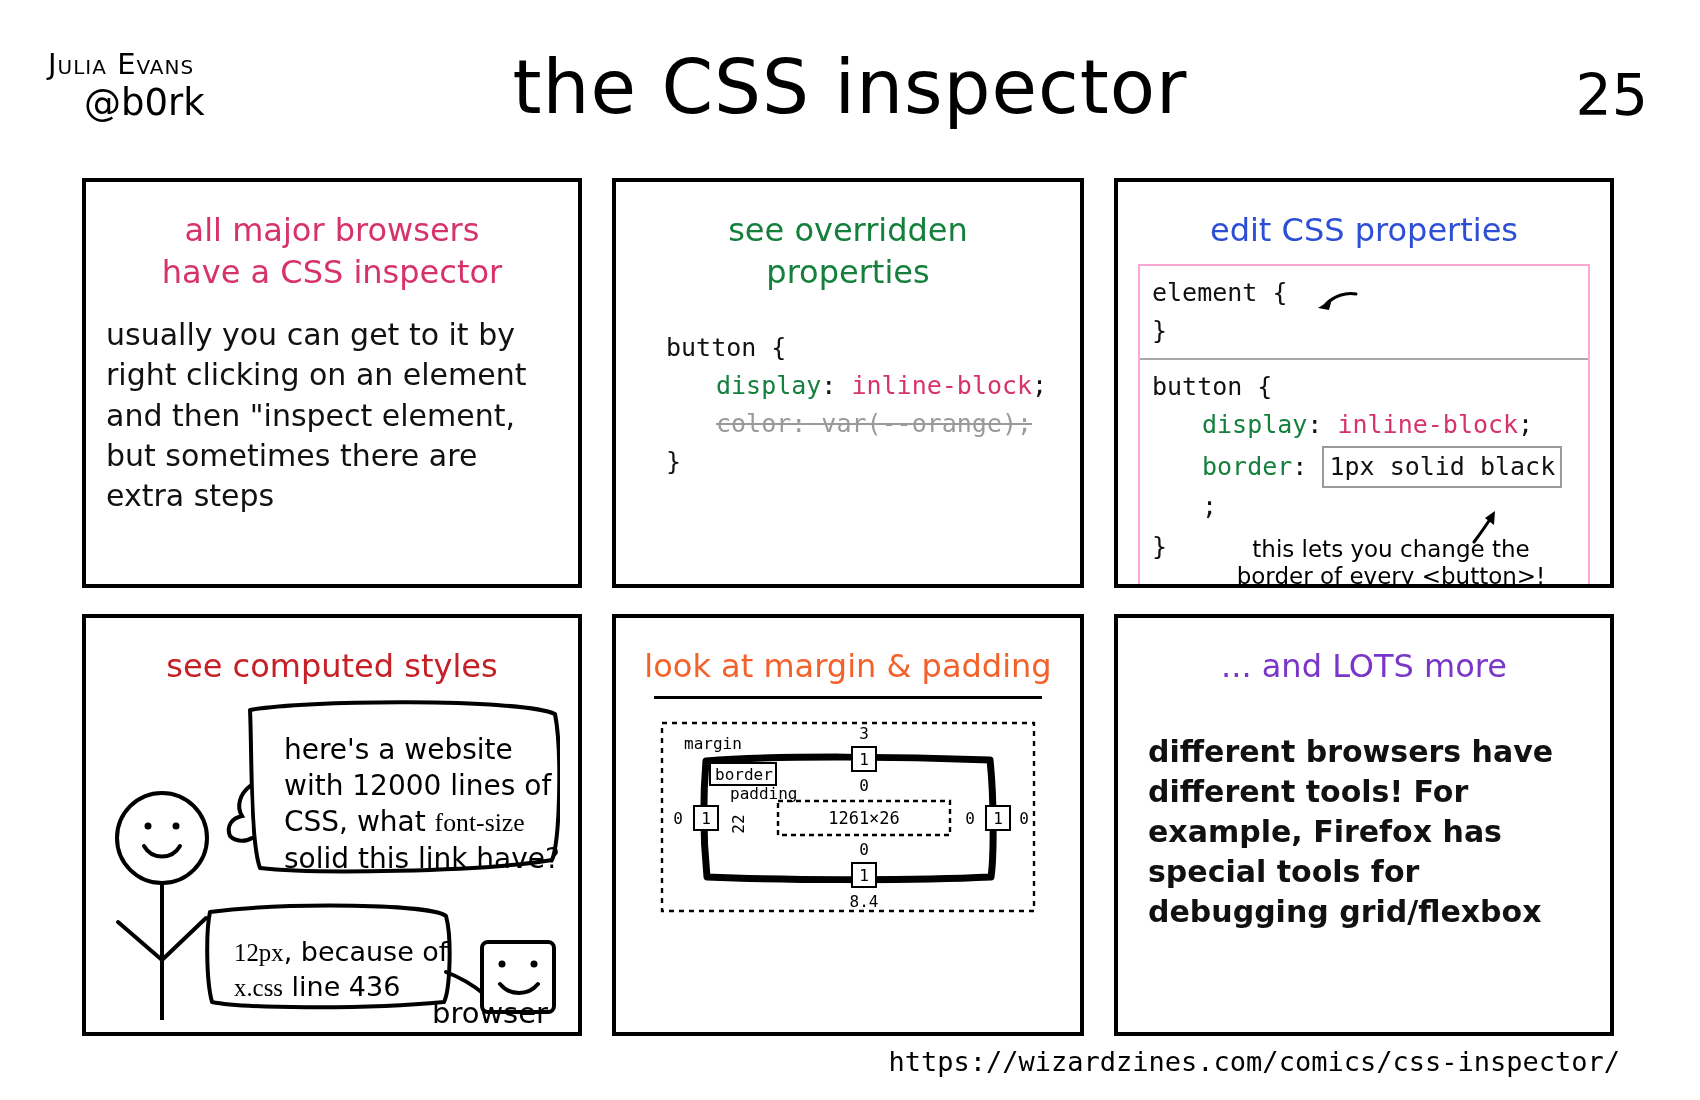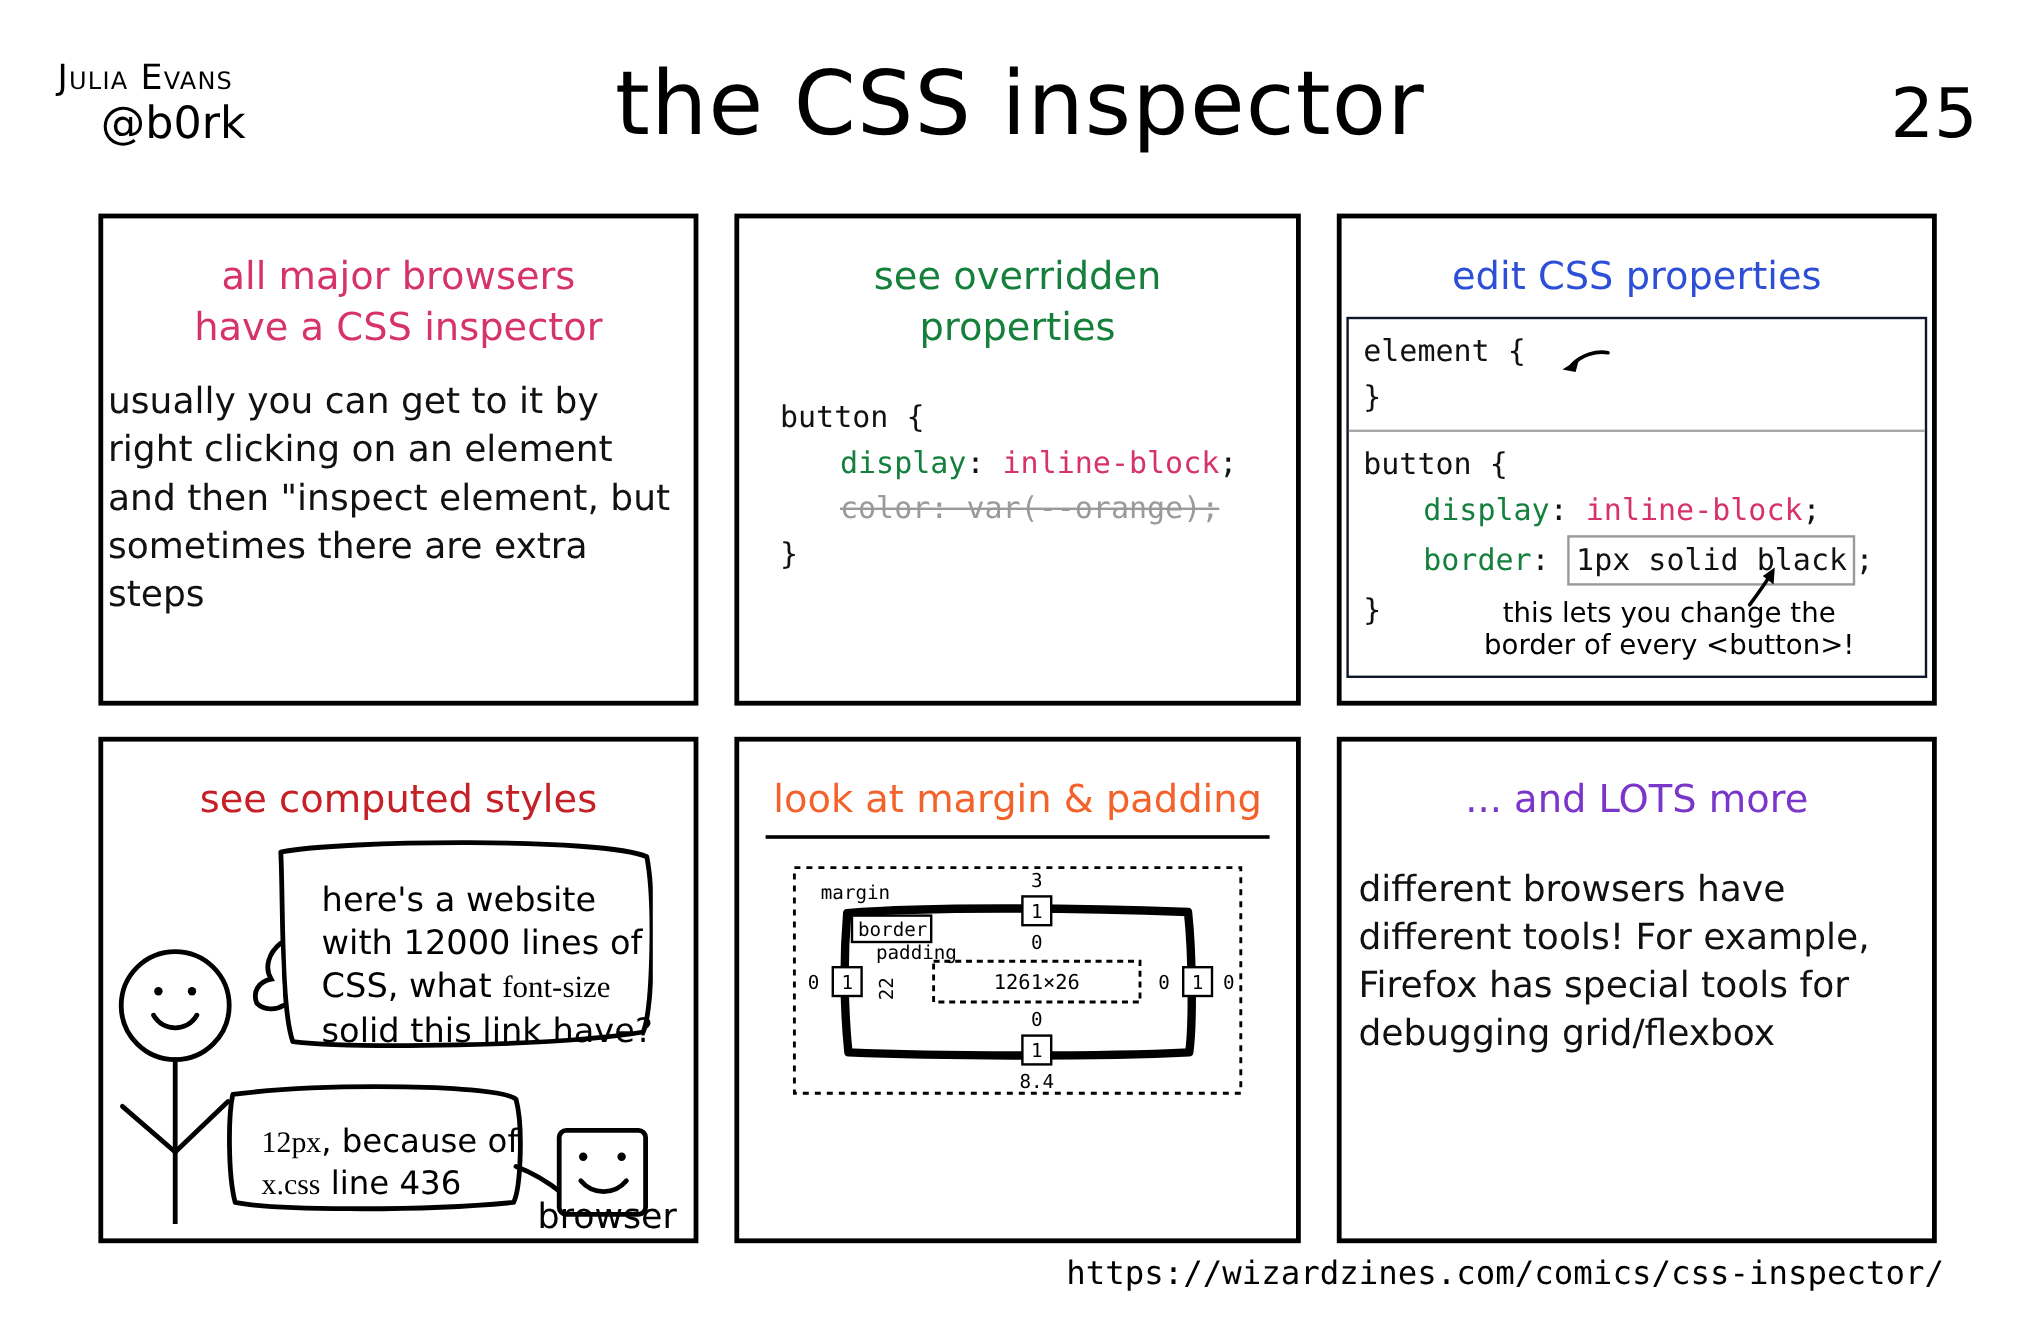--- a/index.html
+++ b/index.html
@@ -37,21 +37,21 @@
     display: grid;
     grid-template-columns: 500px 1fr 500px;
     grid-template-rows: 410px 1fr;
     gap: 26px 30px;
   }
   .panel {
     border: 4px solid #000;
     background: #fff;
     position: relative;
     overflow: hidden;
-    padding: 14px 4px;
+    padding: 14px 20px;
   }
   .phead {
     text-align: center;
     font-size: 32px;
     line-height: 1.30;
     margin-top: 14px;
     margin-bottom: 8px;
   }
   .ptext {
     font-size: 30px;
@@ -70,21 +70,21 @@
   .prop { color: #15803d; }
   .val  { color: #d6336c; }
   .struck { color: #9a9a9a; text-decoration: line-through; text-decoration-thickness: 2px; }
 
   
   .p2code { margin-top: 36px; padding-left: 30px; }
 
   
   .inspector {
     margin-top: 12px;
-    border: 2px solid #0f172a;
+    border: 2px solid #f9a8d4;
     background: #fff;
   }
   .insp-sect {
     padding: 8px 12px 10px 12px;
     position: relative;
   }
   .insp-sect + .insp-sect { border-top: 2px solid #a8a8a8; }
   .callout {
     font-family: "DejaVu Sans", sans-serif;
     font-size: 23px; line-height: 1.18; color: #000;
@@ -290,19 +290,19 @@
           <text x="312" y="107" font-family="DejaVu Sans Mono, monospace" font-size="16" fill="#000" text-anchor="middle">0</text>
           <rect x="328" y="89" width="24" height="24" fill="#fff" stroke="#000" stroke-width="2"></rect>
           <text x="340" y="107" font-family="DejaVu Sans Mono, monospace" font-size="16" fill="#000" text-anchor="middle">1</text>
           <text x="366" y="107" font-family="DejaVu Sans Mono, monospace" font-size="16" fill="#000" text-anchor="middle">0</text>
         </svg>
       </div>
     </div>
 
     <div class="panel">
       <div class="phead" style="color:#7a35c9;">... and LOTS more</div>
-      <div class="ptext" style="margin-top:34px; padding-left:10px;">different browsers have different tools! For example, Firefox has special tools for debugging grid/flexbox</div>
+      <div class="ptext" style="margin-top:44px; padding-left:10px;font-weight:bold;">different browsers have different tools! For example, Firefox has special tools for debugging grid/flexbox</div>
     </div>
 
   </div>
 
   <div class="footer">https://wizardzines.com/comics/css-inspector/</div>
 </div>
 
 </body></html>

